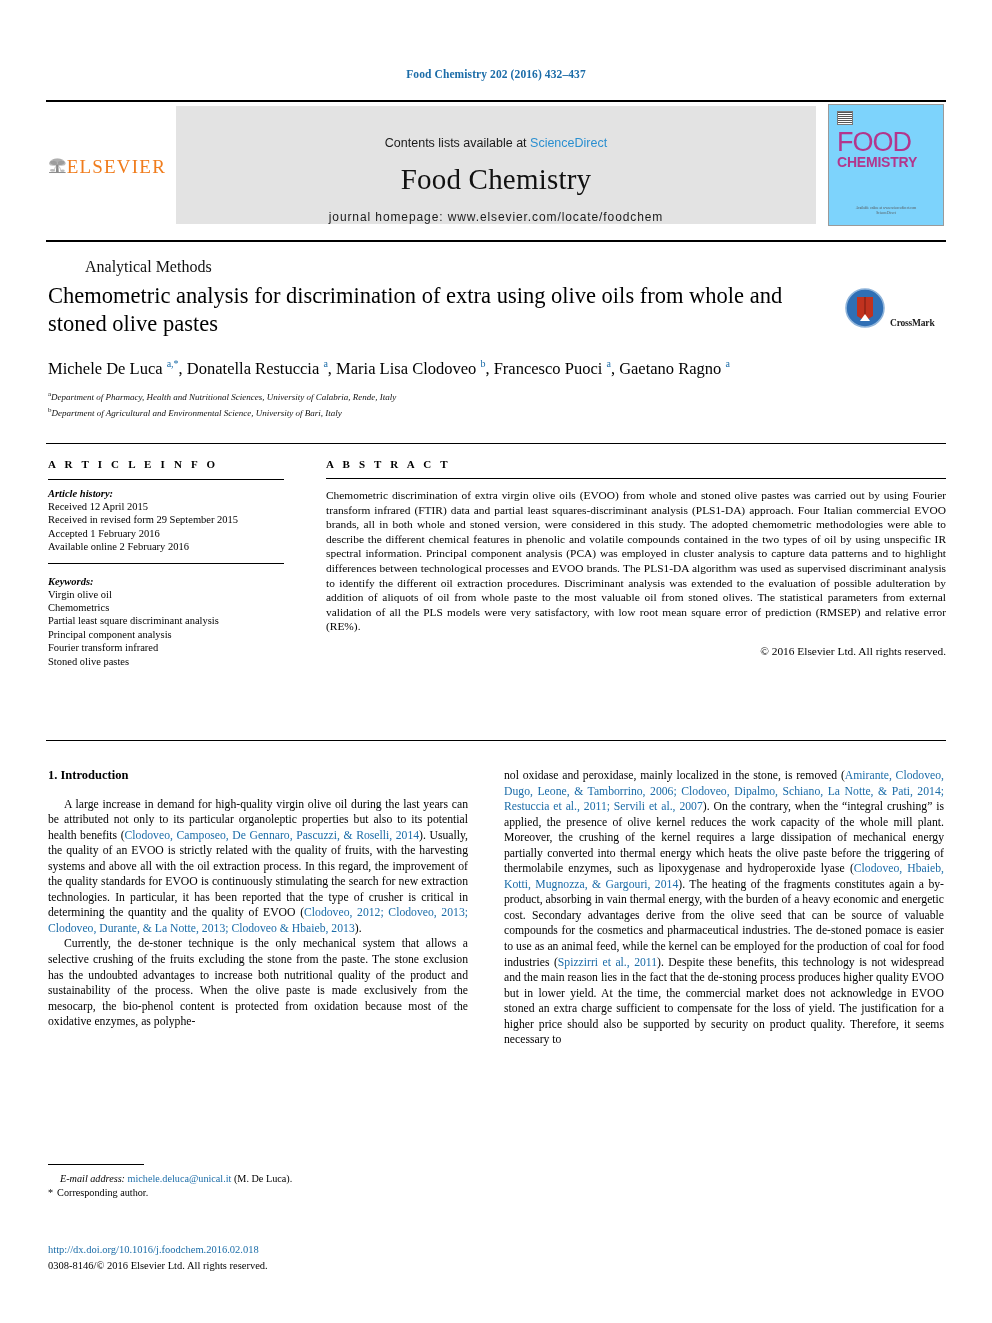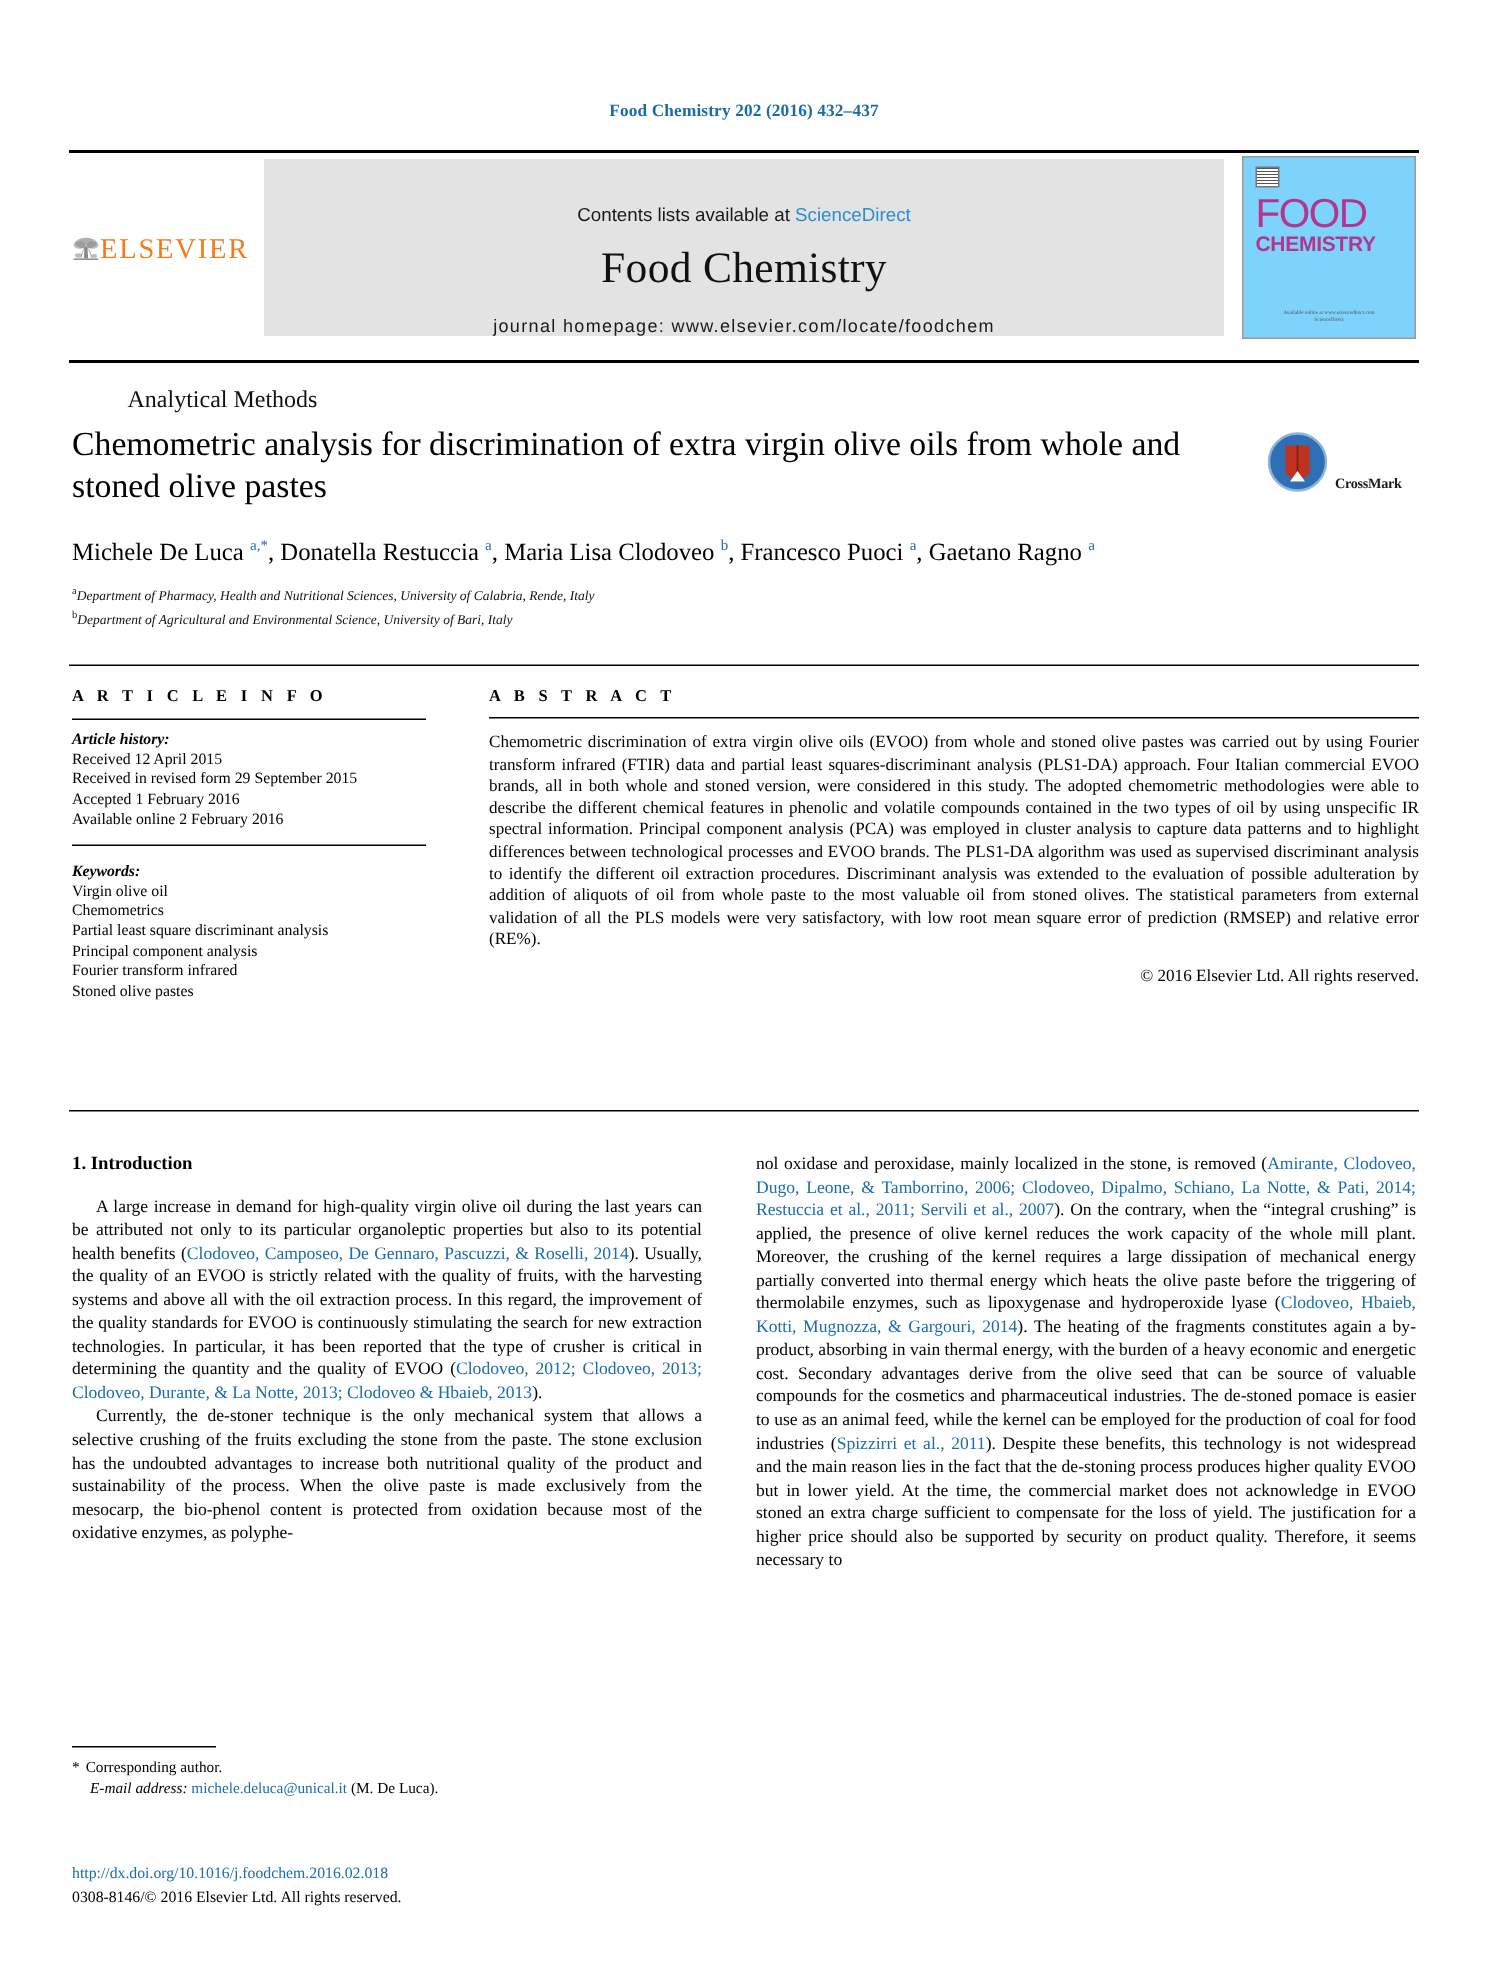--- a/index.html
+++ b/index.html
@@ -293,21 +293,21 @@
           <span>Available online at www.sciencedirect.com</span><br>
           <span>ScienceDirect</span>
         </div>
       </div>
     </div>
   </div>
 
   <div class="rule-under-mast"></div>
 
   <div class="sect-label">Analytical Methods</div>
-  <div class="title">Chemometric analysis for discrimination of extra virgin olive oils from whole and stoned olive pastes</div>
+  <div class="title">Chemometric analysis for discrimination of extra using olive oils from whole and stoned olive pastes</div>
 
   <div class="crossmark">
     <svg class="cm-badge" viewBox="0 0 40 40">
       <circle cx="20" cy="20" r="19" fill="#2f6fb5"></circle>
       <circle cx="20" cy="20" r="19" fill="none" stroke="#8fb4da" stroke-width="1.6"></circle>
       <path d="M12 9 h16 v19 l-8 5 l-8 -5 Z" fill="#c0321f"></path>
       <path d="M20 9 v24" stroke="#8b2115" stroke-width="1.4"></path>
       <path d="M20 26 l-5 7 h10 Z" fill="#ffffff"></path>
     </svg>
     <span class="cm-text">CrossMark</span>
@@ -356,22 +356,22 @@
     <p class="first"><span>A large increase in demand for high-quality virgin olive oil during the last years can be attributed not only to its particular organoleptic properties but also to its potential health benefits (</span><span class="cite">Clodoveo, Camposeo, De Gennaro, Pascuzzi, &amp; Roselli, 2014</span><span>). Usually, the quality of an EVOO is strictly related with the quality of fruits, with the harvesting systems and above all with the oil extraction process. In this regard, the improvement of the quality standards for EVOO is continuously stimulating the search for new extraction technologies. In particular, it has been reported that the type of crusher is critical in determining the quantity and the quality of EVOO (</span><span class="cite">Clodoveo, 2012; Clodoveo, 2013; Clodoveo, Durante, &amp; La Notte, 2013; Clodoveo &amp; Hbaieb, 2013</span><span>).</span></p>
     <p>Currently, the de-stoner technique is the only mechanical system that allows a selective crushing of the fruits excluding the stone from the paste. The stone exclusion has the undoubted advantages to increase both nutritional quality of the product and sustainability of the process. When the olive paste is made exclusively from the mesocarp, the bio-phenol content is protected from oxidation because most of the oxidative enzymes, as polyphe-</p>
   </div>
 
   <div class="body-col right">
     <p style="text-indent:0"><span>nol oxidase and peroxidase, mainly localized in the stone, is removed (</span><span class="cite">Amirante, Clodoveo, Dugo, Leone, &amp; Tamborrino, 2006; Clodoveo, Dipalmo, Schiano, La Notte, &amp; Pati, 2014; Restuccia et al., 2011; Servili et al., 2007</span><span>). On the contrary, when the “integral crushing” is applied, the presence of olive kernel reduces the work capacity of the whole mill plant. Moreover, the crushing of the kernel requires a large dissipation of mechanical energy partially converted into thermal energy which heats the olive paste before the triggering of thermolabile enzymes, such as lipoxygenase and hydroperoxide lyase (</span><span class="cite">Clodoveo, Hbaieb, Kotti, Mugnozza, &amp; Gargouri, 2014</span><span>). The heating of the fragments constitutes again a by-product, absorbing in vain thermal energy, with the burden of a heavy economic and energetic cost. Secondary advantages derive from the olive seed that can be source of valuable compounds for the cosmetics and pharmaceutical industries. The de-stoned pomace is easier to use as an animal feed, while the kernel can be employed for the production of coal for food industries (</span><span class="cite">Spizzirri et al., 2011</span><span>). Despite these benefits, this technology is not widespread and the main reason lies in the fact that the de-stoning process produces higher quality EVOO but in lower yield. At the time, the commercial market does not acknowledge in EVOO stoned an extra charge sufficient to compensate for the loss of yield. The justification for a higher price should also be supported by security on product quality. Therefore, it seems necessary to</span></p>
   </div>
 
   <div class="foot-rule"></div>
   <div class="footnote">
+    <div style="padding-left:12px"><span class="em">E-mail address:</span> <span class="mail">michele.deluca@unical.it</span> <span>(M. De Luca).</span></div>
     <div><span class="star">*</span><span>Corresponding author.</span></div>
-    <div style="padding-left:12px"><span class="em">E-mail address:</span> <span class="mail">michele.deluca@unical.it</span> <span>(M. De Luca).</span></div>
   </div>
 
   <div class="doi-block">
     <span class="doi-link">http://dx.doi.org/10.1016/j.foodchem.2016.02.018</span>
     <span class="issn-line">0308-8146/© 2016 Elsevier Ltd. All rights reserved.</span>
   </div>
 
 </div>
 
 </body></html>

